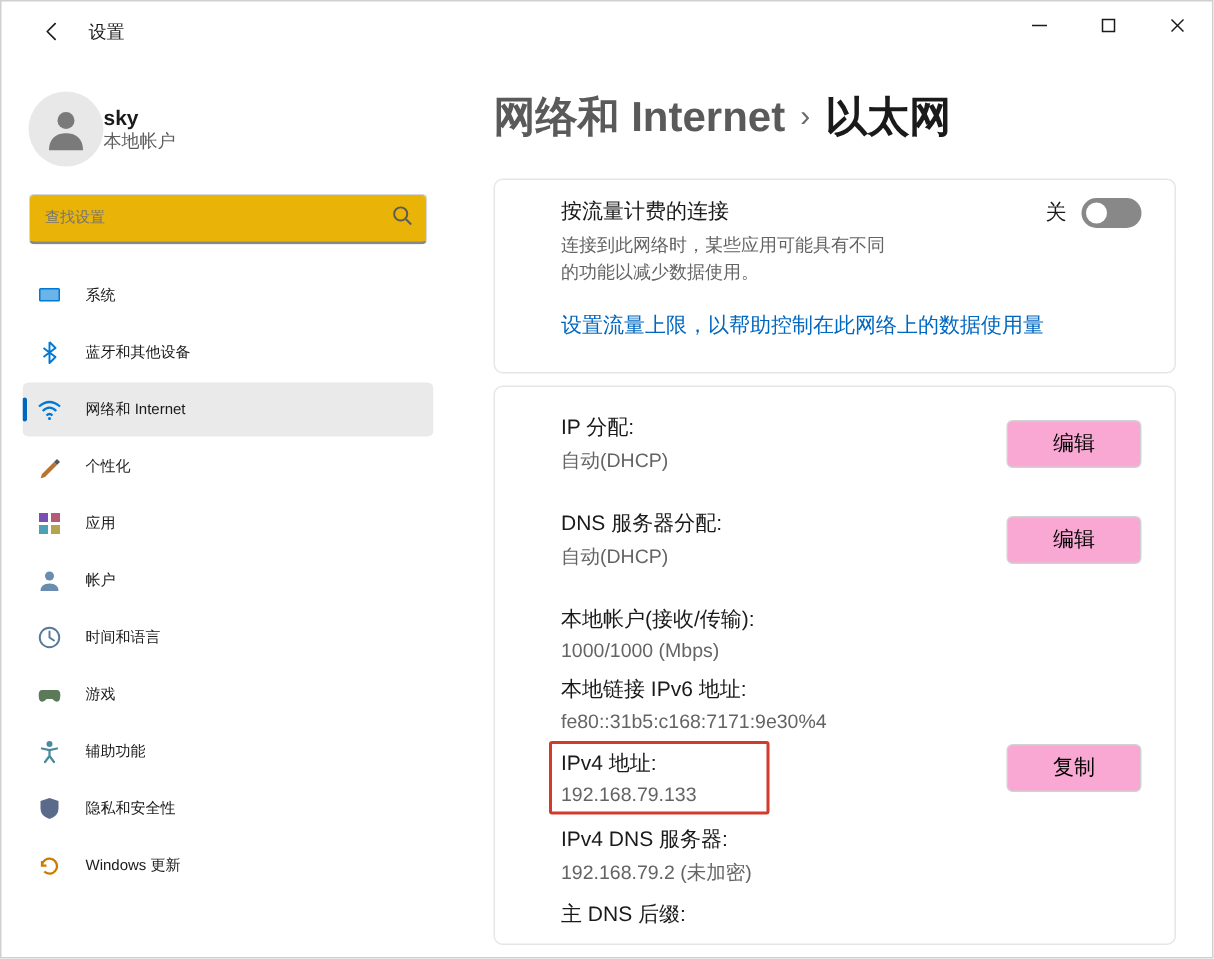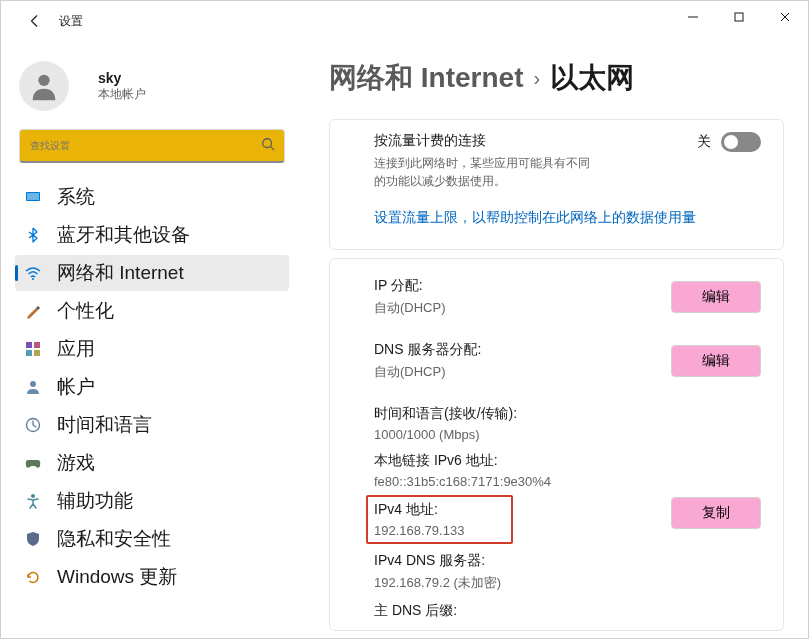--- a/index.html
+++ b/index.html
@@ -9,33 +9,33 @@
   .back-btn { width: 32px; height: 32px; display: flex; align-items: center; justify-content: center; margin-left: 10px; margin-right: 8px; border-radius: 4px; }
   .back-btn svg { width: 14px; height: 14px; }
   .title { font-size: 12px; color: #1a1a1a; }
   .win-controls { position: absolute; top: 0; right: 0; display: flex; }
   .win-btn { width: 46px; height: 32px; display: flex; align-items: center; justify-content: center; }
   .win-btn svg { width: 10px; height: 10px; }
 
   .layout { display: flex; height: calc(639px - 40px); }
   .sidebar { width: 300px; padding: 12px 12px 0 14px; display: flex; flex-direction: column; }
 
-  .user-row { display: flex; align-items: center; gap: 29px; padding: 8px 4px 14px 4px; }
+  .user-row { display: flex; align-items: center; gap: 0; padding: 8px 4px 14px 4px; }
   .avatar { width: 50px; height: 50px; border-radius: 50%; background: #e8e8e8; display: flex; align-items: center; justify-content: center; }
   .avatar svg { width: 34px; height: 34px; fill: #7a7a7a; }
   .user-name { font-size: 14px; font-weight: 600; color: #1a1a1a; }
   .user-sub { font-size: 12px; color: #5f5f5f; }
 
   .search-wrap { position: relative; margin: 4px 4px 14px 4px; }
   .search-input { width: 100%; height: 34px; border: 1px solid #d7d7d7; border-bottom: 2px solid #888; background: #eab308; border-radius: 4px; padding: 0 34px 0 10px; font-size: 10px; color: #5a5a5a; outline: none; }
   .search-icon { position: absolute; right: 10px; top: 50%; transform: translateY(-50%); }
   .search-icon svg { width: 14px; height: 14px; stroke: #5a5a5a; fill: none; stroke-width: 1.5; }
 
   .nav { flex: 1; overflow: hidden; }
-  .nav-item { display: flex; align-items: center; gap: 16px; height: 36px; padding: 0 10px; margin: 2px 0; border-radius: 4px; font-size: 19px; color: #1a1a1a; position: relative; }
+  .nav-item { display: flex; align-items: center; gap: 16px; height: 36px; padding: 0 10px; margin: 2px 0; border-radius: 4px; font-size: 10px; color: #1a1a1a; position: relative; }
   .nav-item.selected { background: #eaeaea; }
   .nav-item.selected::before { content: ""; position: absolute; left: 0; top: 10px; bottom: 10px; width: 3px; background: #0067c0; border-radius: 2px; }
   .nav-icon { width: 16px; height: 16px; display: flex; align-items: center; justify-content: center; flex-shrink: 0; }
   .nav-icon svg { width: 16px; height: 16px; }
 
   .content { flex: 1; padding: 18px 24px 0 28px; overflow: hidden; }
   .breadcrumb { display: flex; align-items: center; gap: 10px; margin-bottom: 22px; }
   .bc-text { font-size: 28px; font-weight: 600; color: #1a1a1a; }
   .bc-link { color: #5a5a5a; }
   .bc-sep { font-size: 20px; color: #6a6a6a; }
@@ -254,21 +254,21 @@
       <div class="info-row" style="margin-top:12px;">
         <div class="info-left">
           <div class="info-k">DNS 服务器分配:</div>
           <div class="info-v">自动(DHCP)</div>
         </div>
         <div class="action-btn">编辑</div>
       </div>
 
       <div class="info-row" style="margin-top:12px;">
         <div class="info-left">
-          <div class="info-k">时间和语言(接收/传输):</div>
+          <div class="info-k">本地帐户(接收/传输):</div>
           <div class="info-v">1000/1000 (Mbps)</div>
           <div class="info-k" style="margin-top:10px;">本地链接 IPv6 地址:</div>
           <div class="info-v">fe80::31b5:c168:7171:9e30%4</div>
           <div class="hl" style="margin-top:6px;">
             <div class="info-k">IPv4 地址:</div>
             <div class="info-v">192.168.79.133</div>
           </div>
           <div class="info-k" style="margin-top:8px;">IPv4 DNS 服务器:</div>
           <div class="info-v">192.168.79.2 (未加密)</div>
           <div class="info-k" style="margin-top:10px;">主 DNS 后缀:</div>

